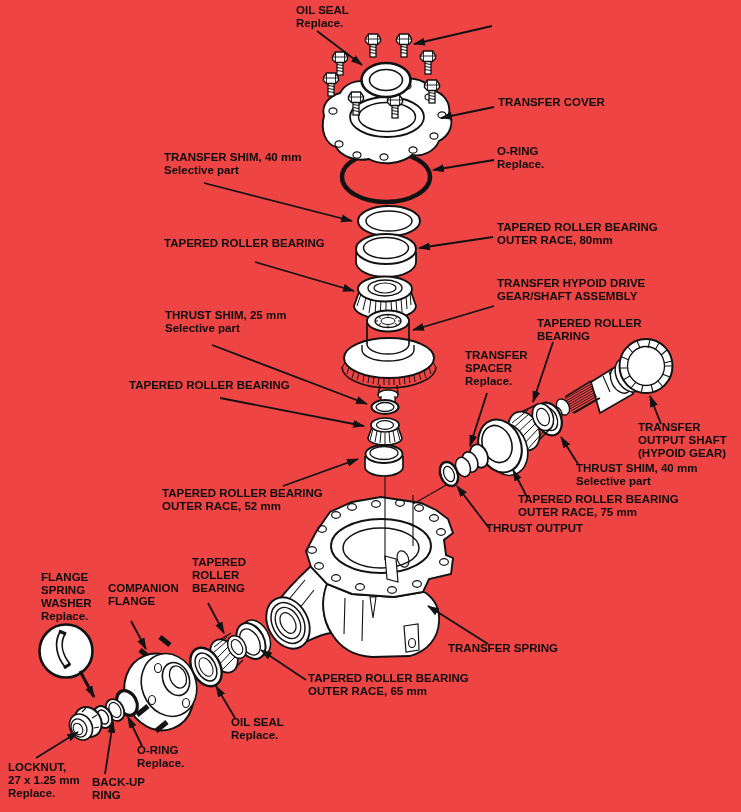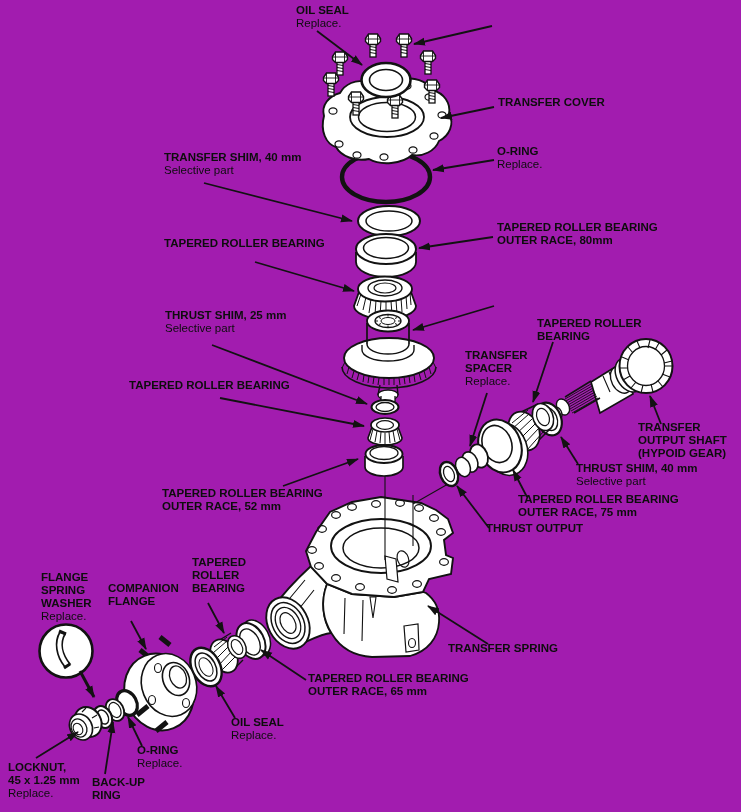--- a/index.html
+++ b/index.html
@@ -1,22 +1,22 @@
 <!DOCTYPE html>
 <html><head>
 <meta charset="utf-8">
 <style>
   html,body{margin:0;padding:0;background:#e8e8e8;}
-  .stage{position:relative;width:741px;height:812px;background:#a21caf;overflow:hidden;
+  .stage{position:relative;width:741px;height:812px;background:#ef4444;overflow:hidden;
          font-family:"Liberation Sans", sans-serif;}
   svg{position:absolute;left:0;top:0;}
   .lbl{position:absolute;color:#0d0d0d;font-size:11.5px;line-height:13px;font-weight:bold;
        white-space:pre-line;letter-spacing:0;}
   .lbl .t{font-weight:bold;}
-  .lbl .n{font-weight:normal;}
+  .lbl .n{font-weight:bold;}
 </style>
 </head>
 <body>
 
 <div class="stage">
 
 <svg width="741" height="812" viewBox="0 0 741 812">
 <defs>
   <marker id="ah" markerUnits="userSpaceOnUse" markerWidth="14" markerHeight="11" refX="11" refY="5" orient="auto">
     <path d="M0,1 L12,5 L0,9 Z" fill="#121212"></path>
@@ -308,20 +308,22 @@
 </g>
 </svg>
 
 <div class="lbl" style="left:296px;top:4px"><div class="t">OIL SEAL</div><div class="n">Replace.</div></div>
 <div class="lbl" style="left:498px;top:96px"><div class="t">TRANSFER COVER</div></div>
 <div class="lbl" style="left:497px;top:145px"><div class="t">O-RING</div><div class="n">Replace.</div></div>
 <div class="lbl" style="left:164px;top:151px"><div class="t">TRANSFER SHIM, 40 mm</div><div class="n">Selective part</div></div>
 <div class="lbl" style="left:497px;top:221px"><div class="t">TAPERED ROLLER BEARING
 OUTER RACE, 80mm</div></div>
 <div class="lbl" style="left:164px;top:237px"><div class="t">TAPERED ROLLER BEARING</div></div>
+<div class="lbl" style="left:497px;top:277px"><div class="t">TRANSFER HYPOID DRIVE
+GEAR/SHAFT ASSEMBLY</div></div>
 <div class="lbl" style="left:165px;top:309px"><div class="t">THRUST SHIM, 25 mm</div><div class="n">Selective part</div></div>
 <div class="lbl" style="left:129px;top:379px"><div class="t">TAPERED ROLLER BEARING</div></div>
 <div class="lbl" style="left:162px;top:487px"><div class="t">TAPERED ROLLER BEARING
 OUTER RACE, 52 mm</div></div>
 <div class="lbl" style="left:537px;top:317px"><div class="t">TAPERED ROLLER
 BEARING</div></div>
 <div class="lbl" style="left:465px;top:349px"><div class="t">TRANSFER
 SPACER</div><div class="n">Replace.</div></div>
 <div class="lbl" style="left:638px;top:421px"><div class="t">TRANSFER
 OUTPUT SHAFT
@@ -337,17 +339,17 @@
 SPRING
 WASHER</div><div class="n">Replace.</div></div>
 <div class="lbl" style="left:108px;top:582px"><div class="t">COMPANION
 FLANGE</div></div>
 <div class="lbl" style="left:192px;top:556px"><div class="t">TAPERED
 ROLLER
 BEARING</div></div>
 <div class="lbl" style="left:231px;top:716px"><div class="t">OIL SEAL</div><div class="n">Replace.</div></div>
 <div class="lbl" style="left:137px;top:744px"><div class="t">O-RING</div><div class="n">Replace.</div></div>
 <div class="lbl" style="left:8px;top:761px"><div class="t">LOCKNUT,
-45 x 1.25 mm</div><div class="n">Replace.</div></div>
+27 x 1.25 mm</div><div class="n">Replace.</div></div>
 <div class="lbl" style="left:92px;top:776px"><div class="t">BACK-UP
 RING</div></div>
 
 </div>
 
 </body></html>

